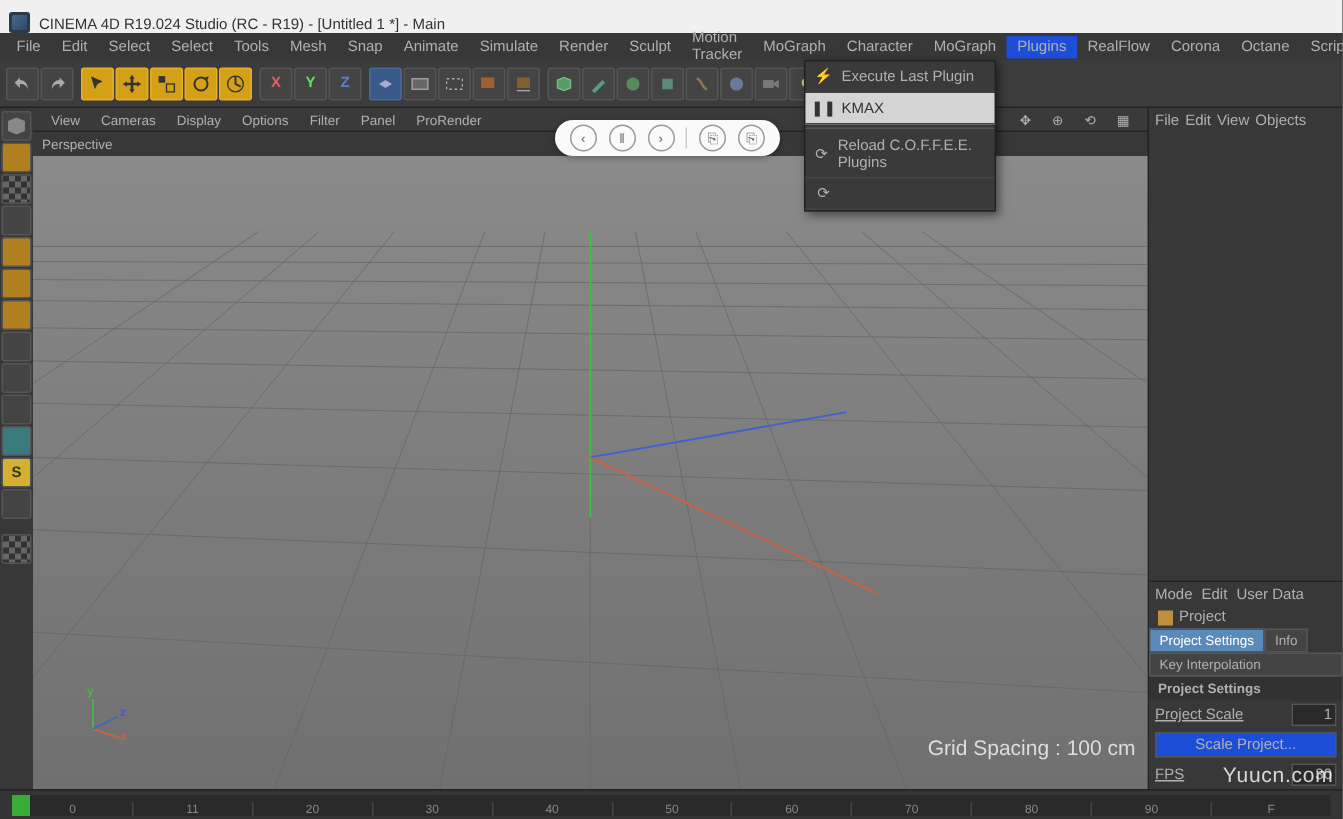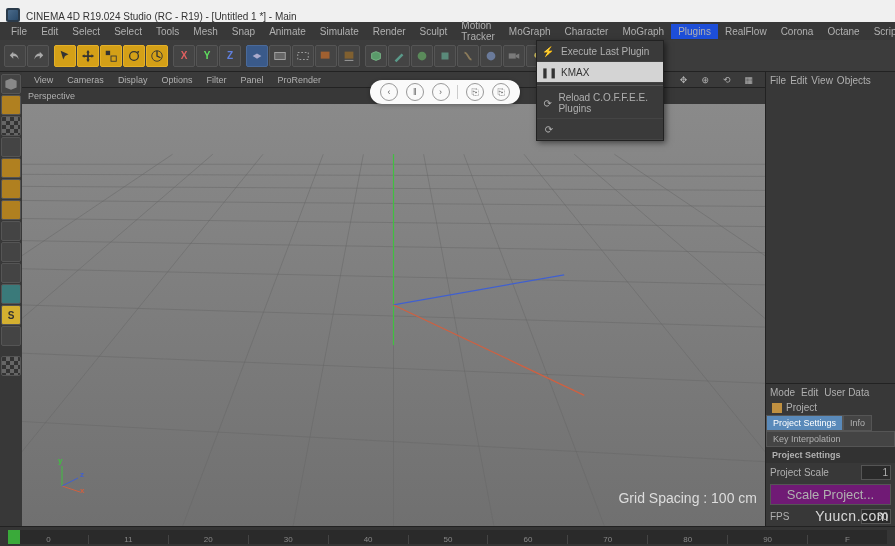--- a/index.html
+++ b/index.html
@@ -50,23 +50,23 @@
 .right-top-menu { height: 16px; display:flex; align-items:center; padding:0 4px; gap:4px; font-size:9px; }
 .right-bottom { border-top: 1px solid #222; }
 .right-bottom-menu { height:16px; display:flex; align-items:center; padding:0 4px; gap:6px; font-size:9px; }
 .project-row { padding: 2px 6px; display:flex; align-items:center; gap:4px; font-size:9px; }
 .project-row .cube { width:10px; height:10px; background:#c09040; }
 .tab-row { display:flex; }
 .tab { padding: 2px 6px; font-size: 9px; background: #444; border:1px solid #555; cursor:pointer; }
 .tab.active { background: #5a8aba; color:#fff; }
 .section-header { padding: 3px 6px; background: #323232; font-size: 9px; font-weight:bold; }
 .field-row { display:flex; align-items:center; padding: 2px 4px; gap: 4px; font-size:9px; }
-.field-row label { flex: 1; }
+.field-row label { flex: 1; text-decoration: underline; }
 .field-row .val { width: 30px; background: #2a2a2a; border:1px solid #555; padding:1px 2px; text-align:right; }
-.field-btn { background:#701a75; border:1px solid #555; padding:2px 4px; font-size:13px; width:100%; text-align:center; cursor:pointer; }
+.field-btn { background:#1d4ed8; border:1px solid #555; padding:2px 4px; font-size:10px; width:100%; text-align:center; cursor:pointer; }
 
 .timeline { height: 20px; background: #353535; display: flex; align-items: center; padding: 0 4px; border-top:1px solid #222; }
 .time-track { flex:1; height:14px; background:#2a2a2a; position:relative; margin:0 4px; display:flex; align-items:flex-end; }
 .time-tick { flex:1; text-align:center; font-size:8px; color:#888; border-left:1px solid #444; }
 .time-marker { position:absolute; left:0; top:0; width:12px; height:14px; background:#3aaa3a; }
 
 .dropdown-menu { position:absolute; top:40px; left:536px; width:128px; background:#3a3a3a; border:1px solid #222; box-shadow:2px 2px 6px rgba(0,0,0,0.5); z-index:100; }
 .dropdown-item { display:flex; align-items:center; padding:4px 6px; gap:6px; font-size:10px; cursor:default; border-bottom:1px solid #444; }
 .dropdown-item.highlight { background:#d4d4d4; color:#333; }
 .dropdown-item .dicon { width:12px; height:12px; display:flex;align-items:center;justify-content:center; }

